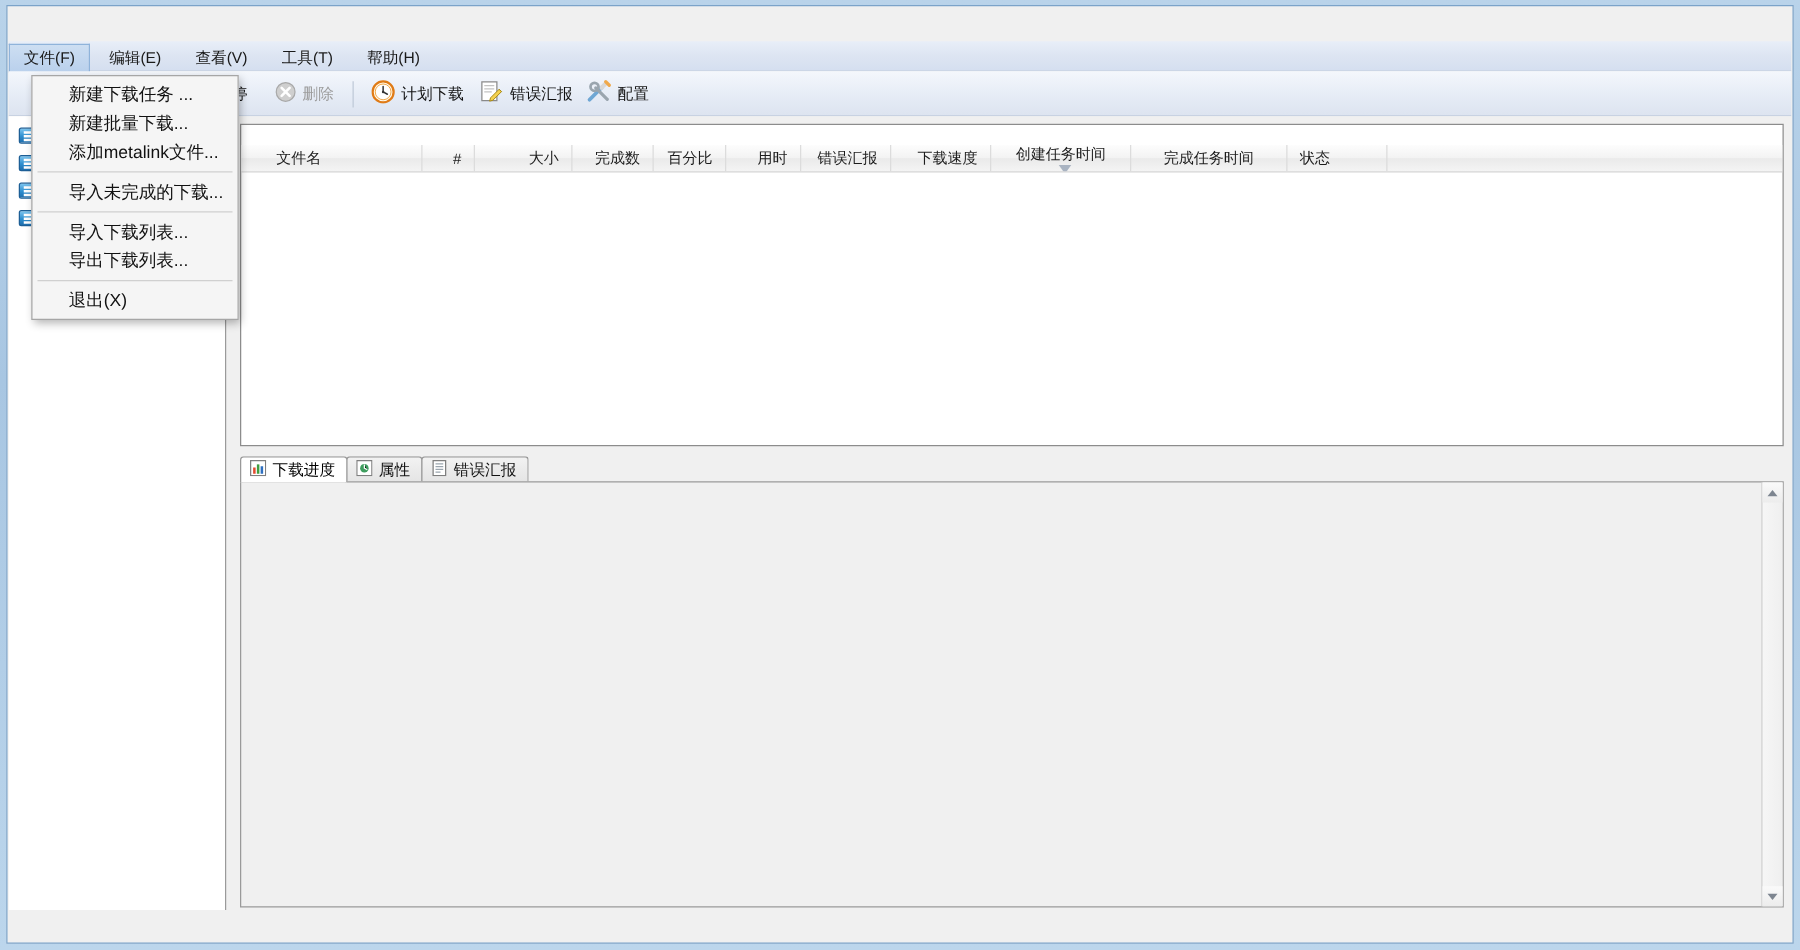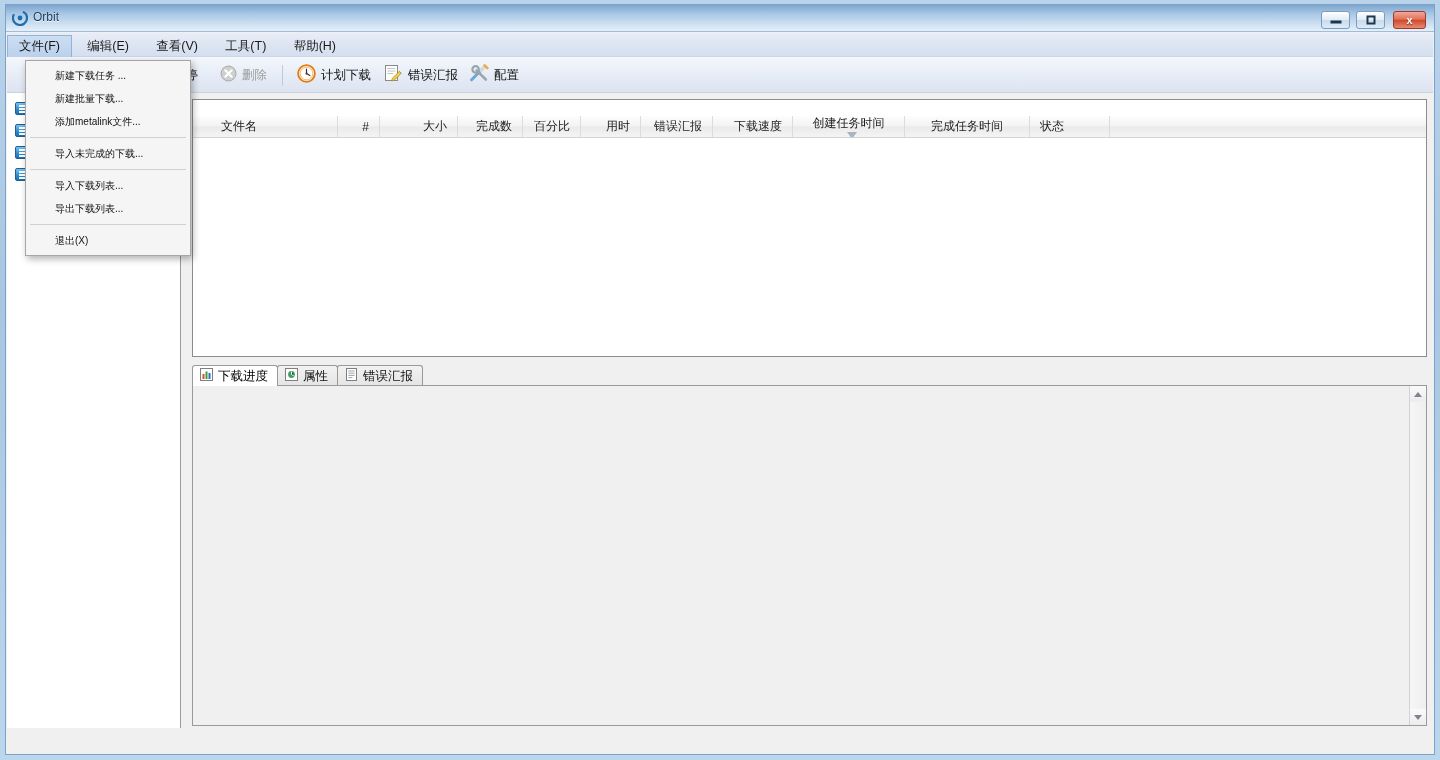--- a/index.html
+++ b/index.html
@@ -248,21 +248,21 @@
     position: absolute; left: 19px; top: 55px;
     width: 166px;
     background: #f5f5f5;
     border: 1px solid #a6a6a6;
     box-shadow: 2px 3px 7px rgba(0,0,0,.30);
     padding: 3px 0 3px 0;
     z-index: 60;
   }
   .mi {
     height: 23px; display: flex; align-items: center;
-    padding-left: 29px; font-size: 10px; color: #111;
+    padding-left: 29px; font-size: 14px; color: #111;
     cursor: default; white-space: nowrap;
   }
   .mi-sep { height: 1px; background: #d0d0d0; margin: 4px 4px 4px 4px; }
 
   
   #watermark {
     position: absolute; left: 0; top: 0; width: 440px; height: 110px;
     pointer-events: none; z-index: 90;
   }
   #wm-cn {
@@ -287,39 +287,20 @@
 
   
   .ico { flex: none; display: inline-block; position: relative; }
 </style>
 </head>
 <body>
 
 <div id="app-window">
   <div id="window-inner">
 
-    <div id="titlebar">
-      <span id="title-icon">
-        <svg width="16" height="16" viewBox="0 0 16 16">
-          <circle cx="8" cy="8" r="7" fill="none" stroke="#1f6fae" stroke-width="2.2" stroke-dasharray="30 10" transform="rotate(-35 8 8)"></circle>
-          <circle cx="8" cy="8" r="2.4" fill="#1f6fae"></circle>
-        </svg>
-      </span>
-      <span id="title-text">Orbit</span>
-
-      <div class="winbtn" id="btn-minimize">
-        <span class="mini-bar"></span>
-      </div>
-      <div class="winbtn" id="btn-maximize">
-        <span class="maxi-sq"></span>
-      </div>
-      <div class="winbtn" id="btn-close">
-        <span class="glyph">x</span>
-      </div>
-    </div>
 
     <div id="menubar">
       <span class="menu-item active">文件(F)</span>
       <span class="menu-item">编辑(E)</span>
       <span class="menu-item">查看(V)</span>
       <span class="menu-item">工具(T)</span>
       <span class="menu-item">帮助(H)</span>
     </div>
 
     <div id="toolbar">

